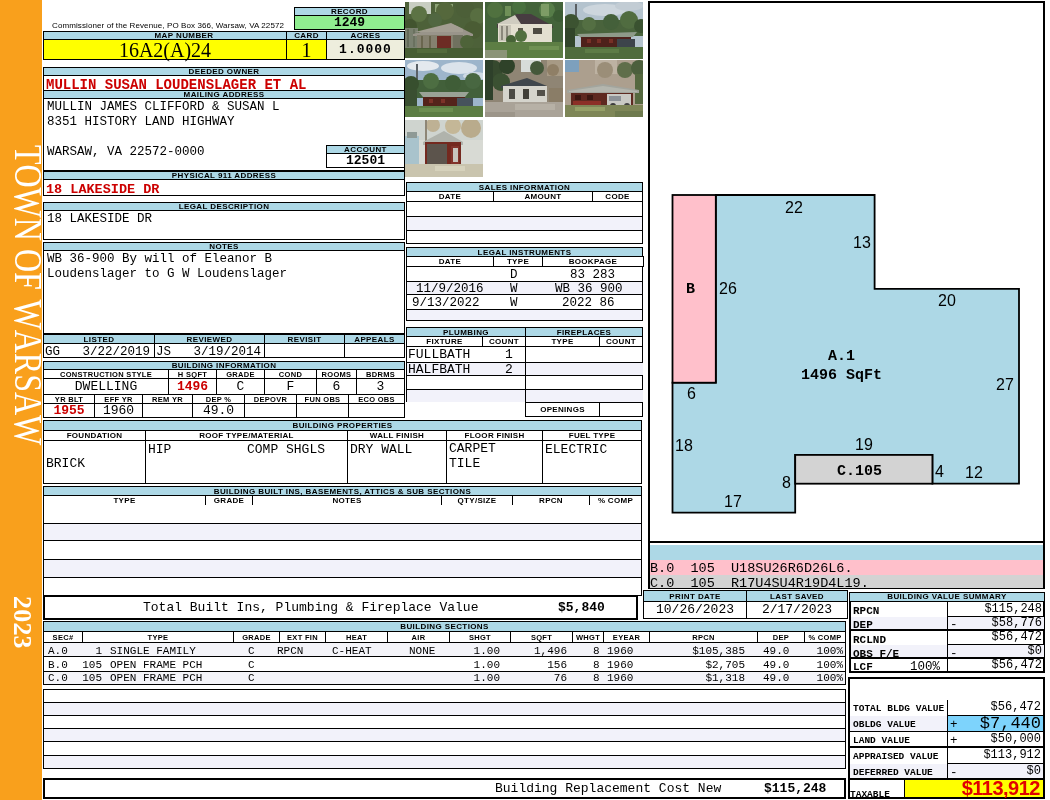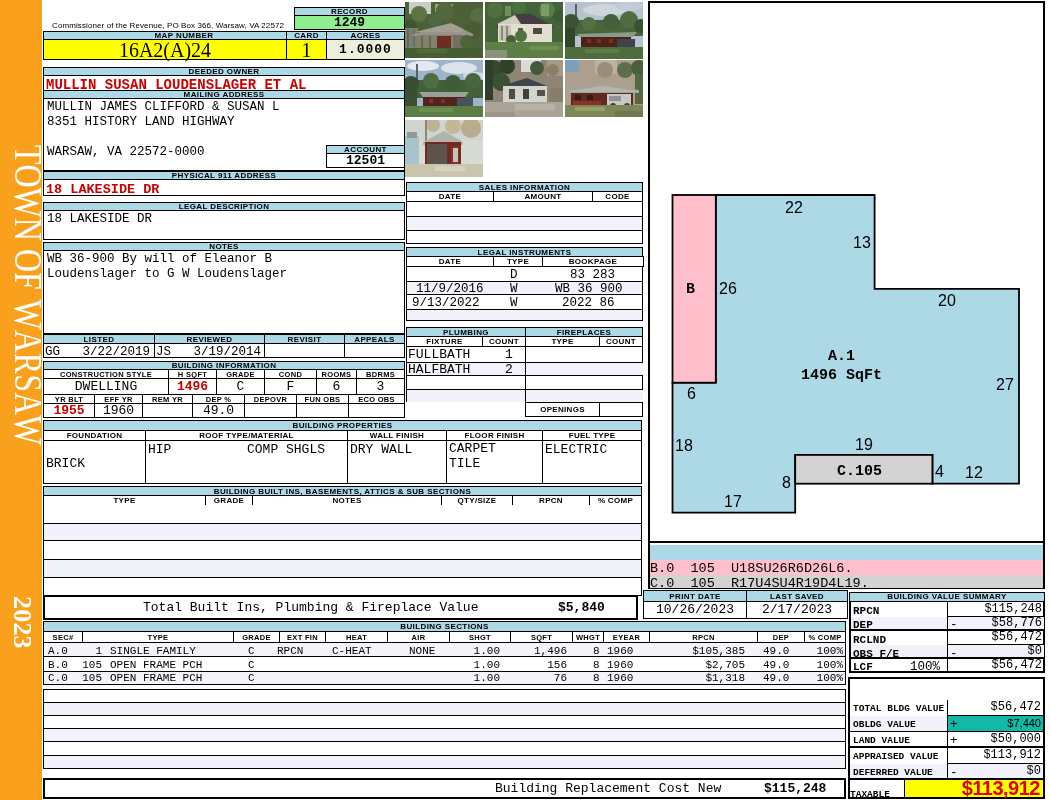--- a/index.html
+++ b/index.html
@@ -298,21 +298,21 @@
 
 <div class="bx" style="left:43px;top:778px;width:803px;height:21px;border-width:2px"></div>
 <div class="m13" style="left:495px;top:781px">Building Replacement Cost New</div>
 <div class="m13 b" style="left:764px;top:781px">$115,248</div>
 
 <div class="bx" style="left:848px;top:677px;width:197px;height:122px;border-width:2px"></div>
 <div class="a" style="left:853px;top:703px;font-family:'Liberation Mono',monospace;font-weight:bold;font-size:9.5px">TOTAL BLDG VALUE</div>
 <div class="a" style="left:947px;top:700px;width:96px;height:16px;border-left:1px solid #000;border-bottom:1px solid #000;box-sizing:border-box;font-family:'Liberation Mono',monospace;font-size:12px;text-align:right;padding-right:2px;line-height:15px">$56,472</div>
 <div class="a" style="left:850px;top:716px;width:97px;height:16px;background:#F2F2FA;border-bottom:1px solid #000;box-sizing:border-box"></div>
 <div class="a" style="left:853px;top:719px;font-family:'Liberation Mono',monospace;font-weight:bold;font-size:9.5px">OBLDG VALUE</div>
-<div class="a" style="left:947px;top:716px;width:96px;height:16px;background:#14b8a6;border-left:1px solid #000;border-bottom:1px solid #000;box-sizing:border-box;font-family:Liberation Sans, sans-serif;font-size:11px;text-align:right;padding-right:2px;line-height:15px">$7,440</div>
+<div class="a" style="left:947px;top:716px;width:96px;height:16px;background:#7dd3fc;border-left:1px solid #000;border-bottom:1px solid #000;box-sizing:border-box;font-family:Liberation Mono, monospace;font-size:17px;text-align:right;padding-right:2px;line-height:15px">$7,440</div>
 <div class="a m12" style="left:950px;top:718px">+</div>
 <div class="a" style="left:853px;top:735px;font-family:'Liberation Mono',monospace;font-weight:bold;font-size:9.5px">LAND VALUE</div>
 <div class="a" style="left:947px;top:732px;width:96px;height:16px;border-left:1px solid #000;border-bottom:2px solid #000;box-sizing:border-box;font-family:'Liberation Mono',monospace;font-size:12px;text-align:right;padding-right:2px;line-height:14px">$50,000</div>
 <div class="a m12" style="left:950px;top:734px">+</div>
 <div class="a" style="left:850px;top:732px;width:97px;height:16px;border-bottom:2px solid #000;box-sizing:border-box"></div>
 <div class="a" style="left:853px;top:751px;font-family:'Liberation Mono',monospace;font-weight:bold;font-size:9.5px">APPRAISED VALUE</div>
 <div class="a" style="left:947px;top:748px;width:96px;height:16px;border-left:1px solid #000;border-bottom:1px solid #000;box-sizing:border-box;font-family:'Liberation Mono',monospace;font-size:12px;text-align:right;padding-right:2px;line-height:15px">$113,912</div>
 <div class="a" style="left:850px;top:764px;width:97px;height:16px;background:#F2F2FA;border-bottom:2px solid #000;box-sizing:border-box"></div>
 <div class="a" style="left:853px;top:767px;font-family:'Liberation Mono',monospace;font-weight:bold;font-size:9.5px">DEFERRED VALUE</div>
 <div class="a" style="left:947px;top:764px;width:96px;height:16px;background:#F2F2FA;border-left:1px solid #000;border-bottom:2px solid #000;box-sizing:border-box;font-family:'Liberation Mono',monospace;font-size:12px;text-align:right;padding-right:2px;line-height:15px">$0</div>

